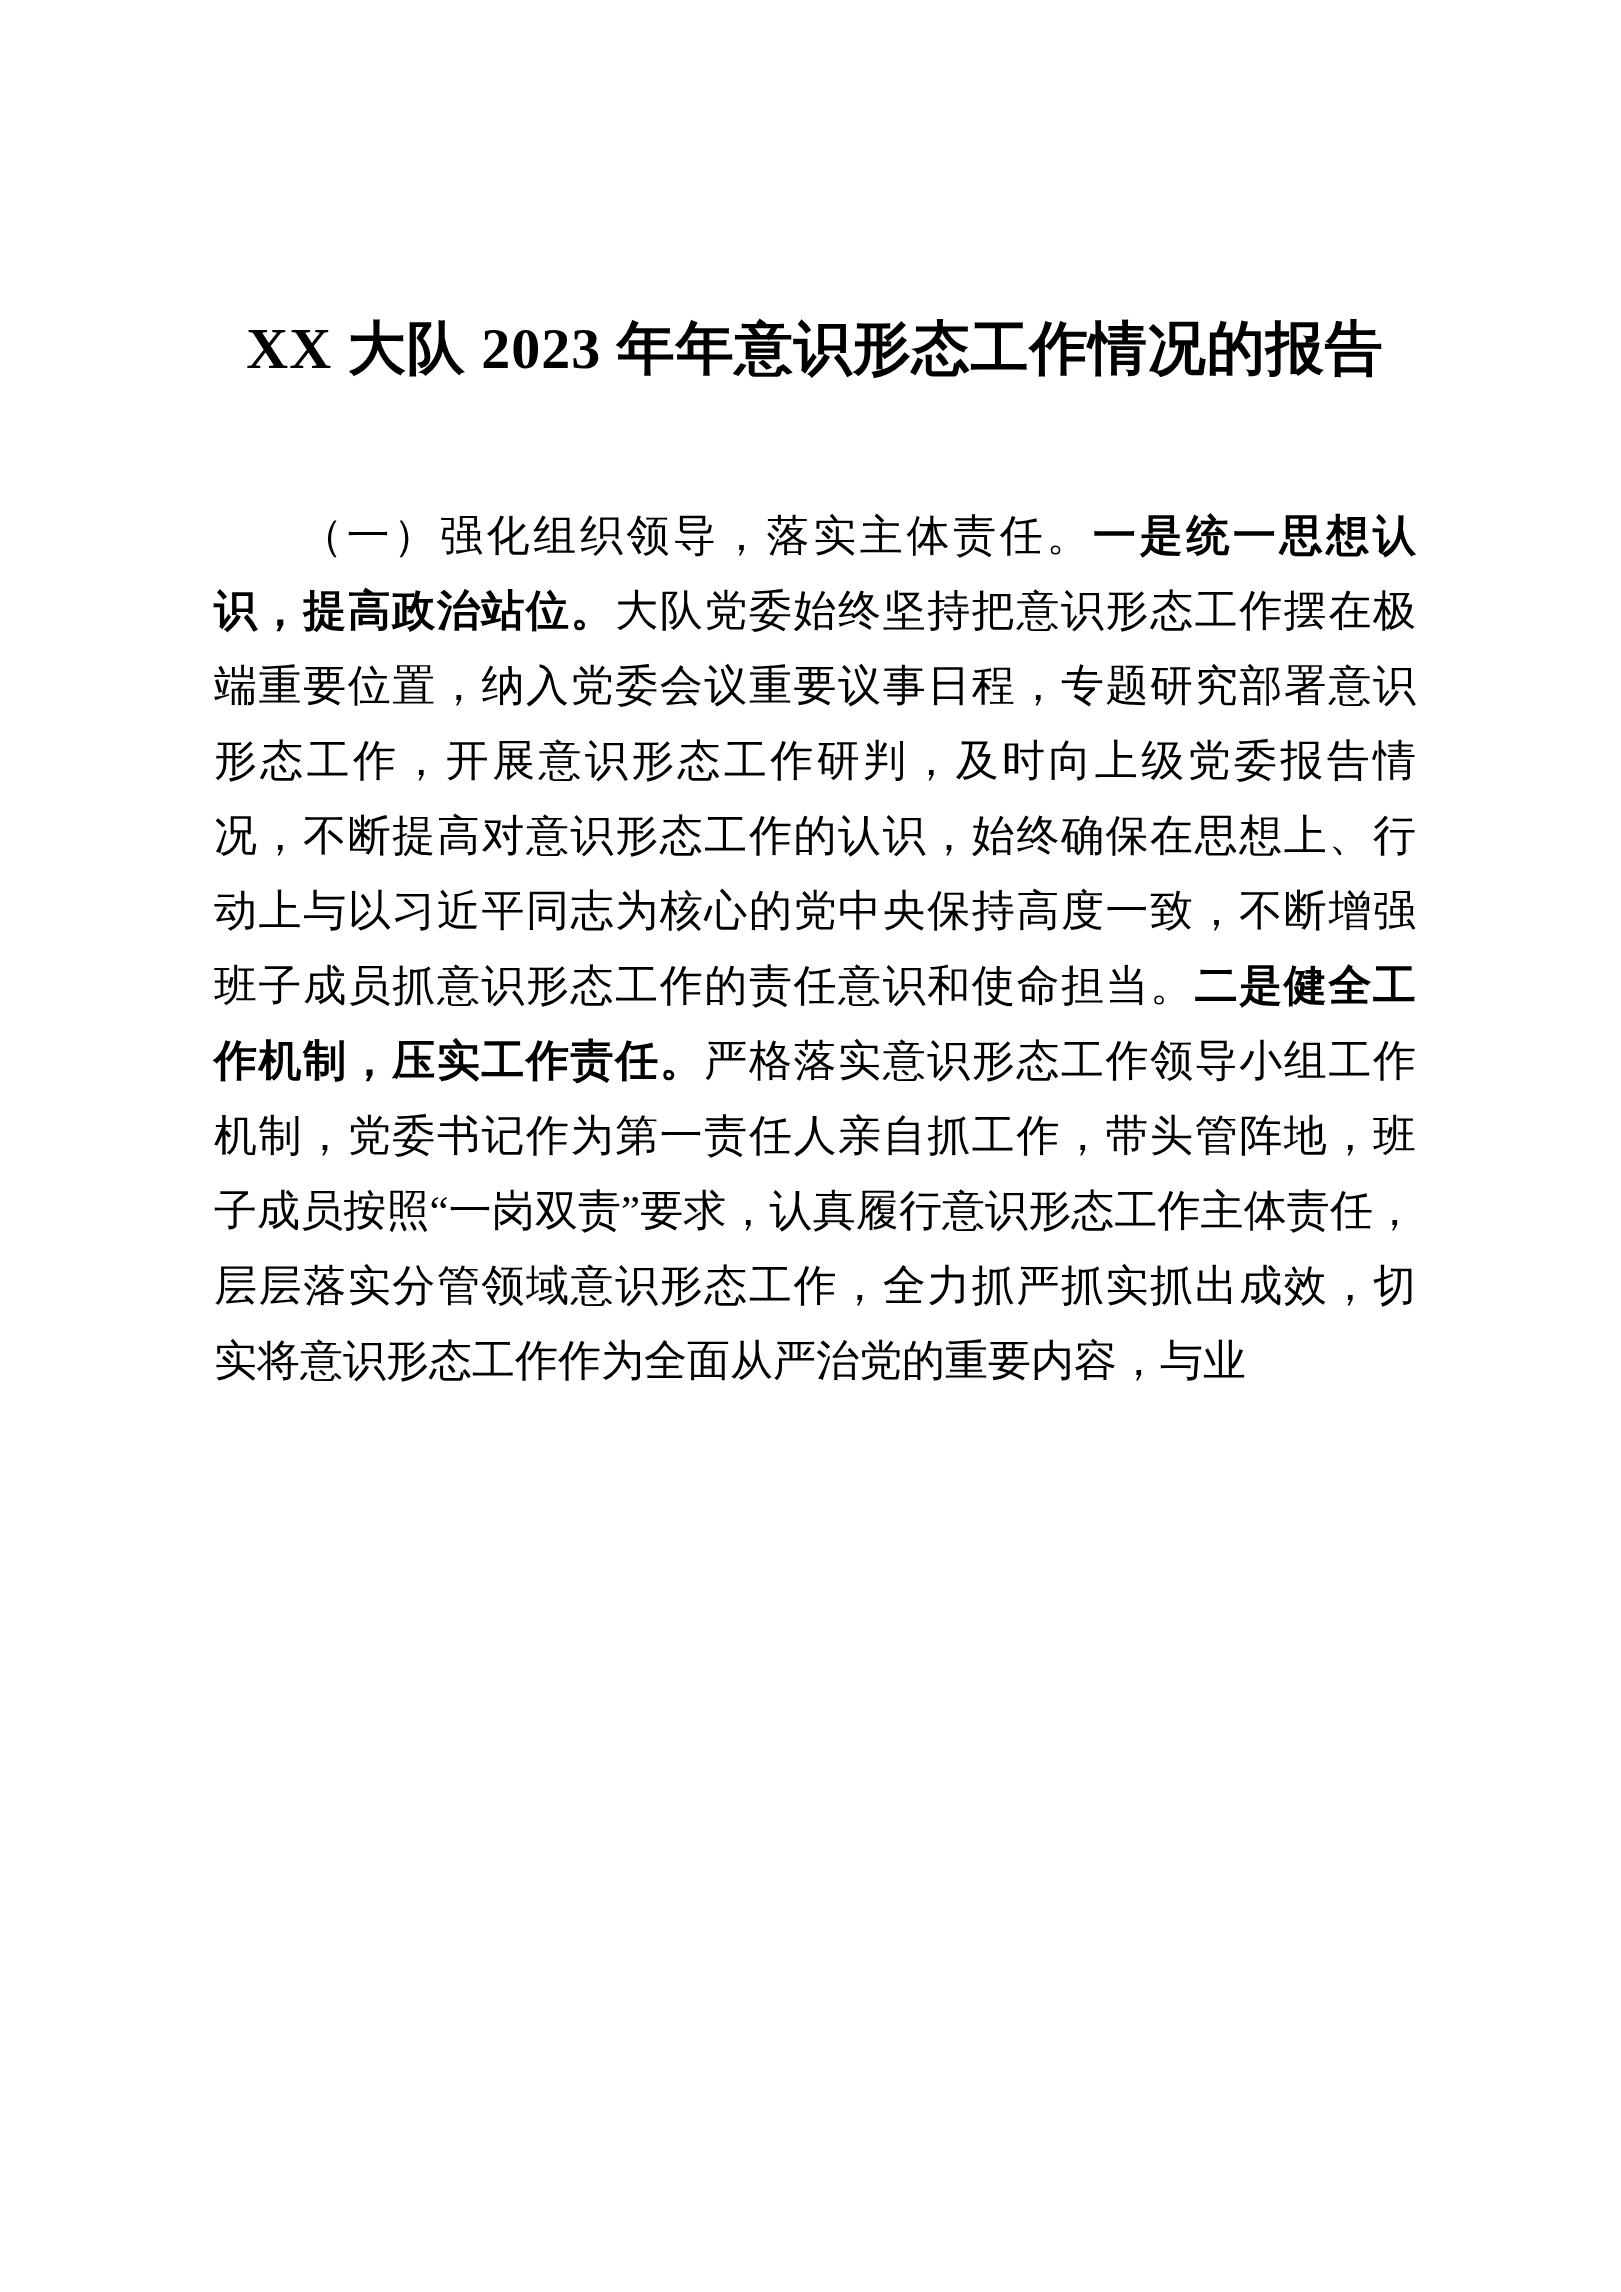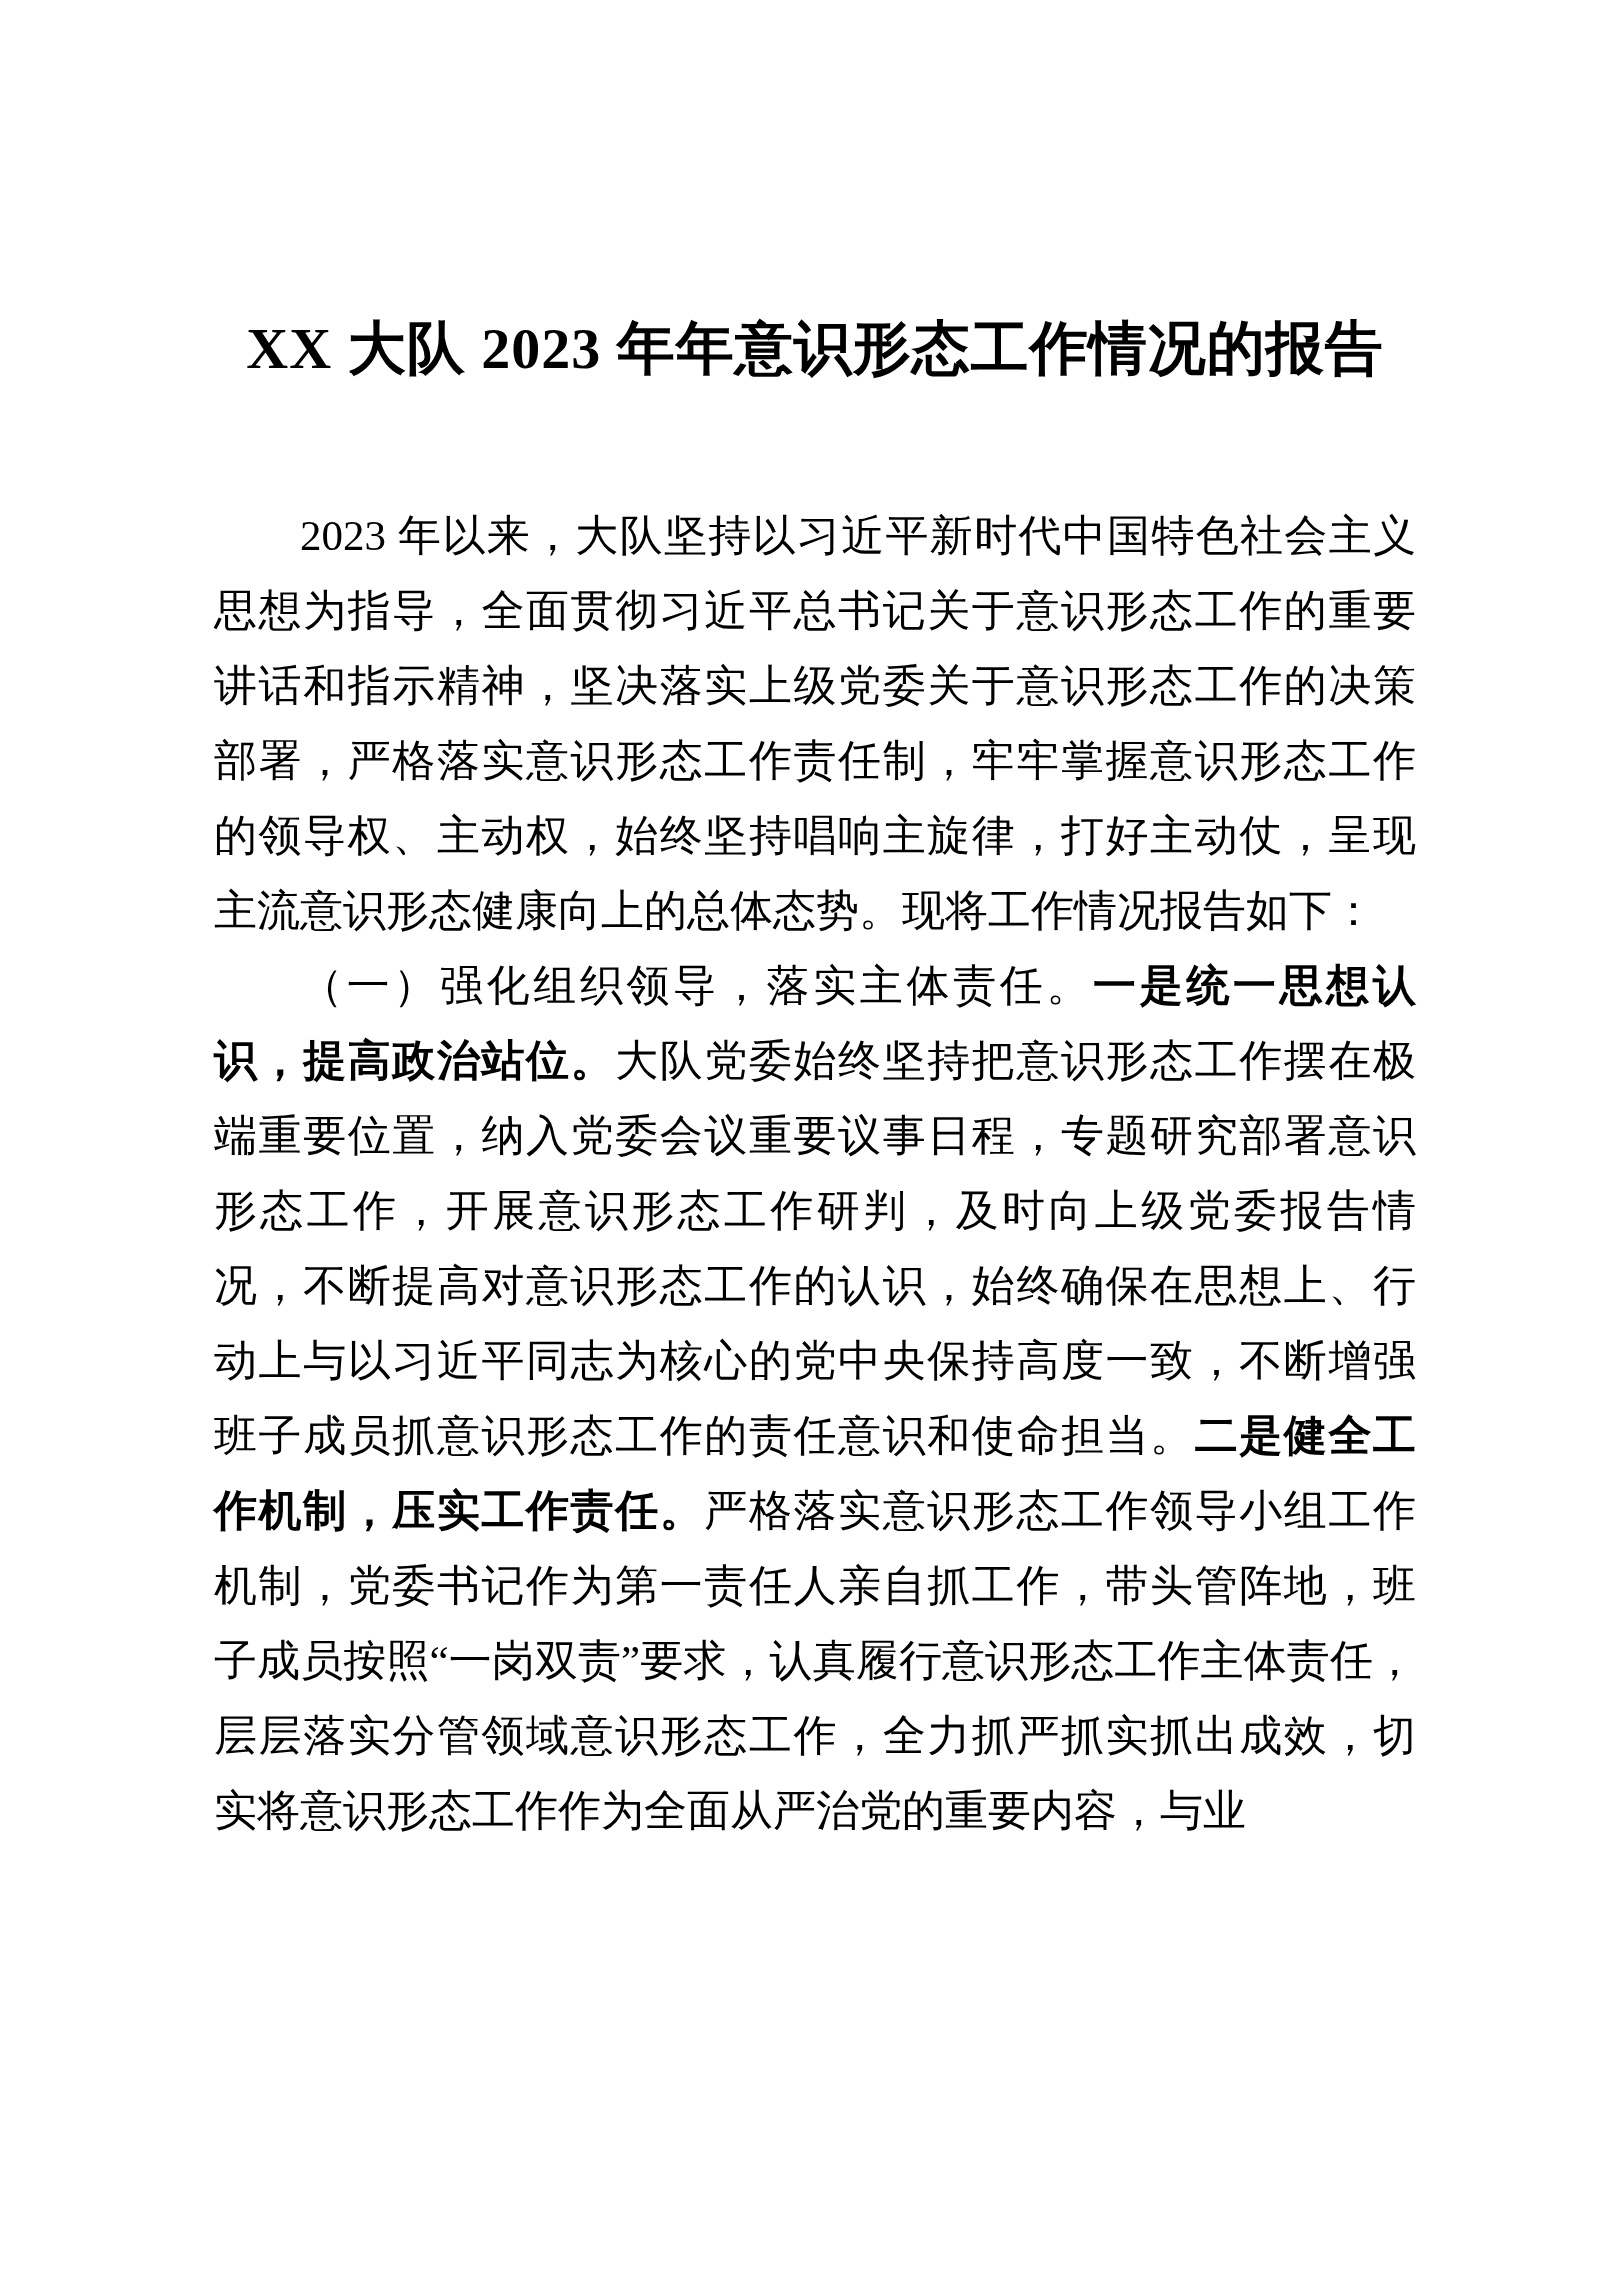--- a/index.html
+++ b/index.html
@@ -47,19 +47,18 @@
     white-space: nowrap;
   }
 </style>
 </head>
 <body>
 
 <div class="page">
   <div class="doc">
     <h1 class="doc-title">XX 大队 2023 年年意识形态工作情况的报告</h1>
     <div class="doc-body" id="doc-body">
-        <p><span>2023 年以来，大队坚持以习近平新时代中国特色社会主义思想为指导，全面贯彻习近平总书记关于意识形态工作的重要讲话和指示精神，坚决落实上级党委关于意识形态工作的决策部署，严格落实意识形态工作责任制，牢牢掌握意识形态工作的领导权、主动权，始终坚持唱响主旋律，打好主动仗，呈现主流意识形态健康向上的总体态势。现将工作情况报告如下：</span></p>
         <p><span>（一）强化组织领导，落实主体责任。</span><span class="run-bold">一是统一思想认识，提高政治站位。</span><span>大队党委始终坚持把意识形态工作摆在极端重要位置，纳入党委会议重要议事日程，专题研究部署意识形态工作，开展意识形态工作研判，及时向上级党委报告情况，不断提高对意识形态工作的认识，始终确保在思想上、行动上与以习近平同志为核心的党中央保持高度一致，不断增强班子成员抓意识形态工作的责任意识和使命担当。</span><span class="run-bold">二是健全工作机制，压实工作责任。</span><span>严格落实意识形态工作领导小组工作机制，党委书记作为第一责任人亲自抓工作，带头管阵地，班子成员按照“一岗双责”要求，认真履行意识形态工作主体责任，层层落实分管领域意识形态工作，全力抓严抓实抓出成效，切实将意识形态工作作为全面从严治党的重要内容，与业</span></p>
       </div>
   </div>
   <div class="page-number">— 1 —</div>
 </div>
 
 
 </body></html>

